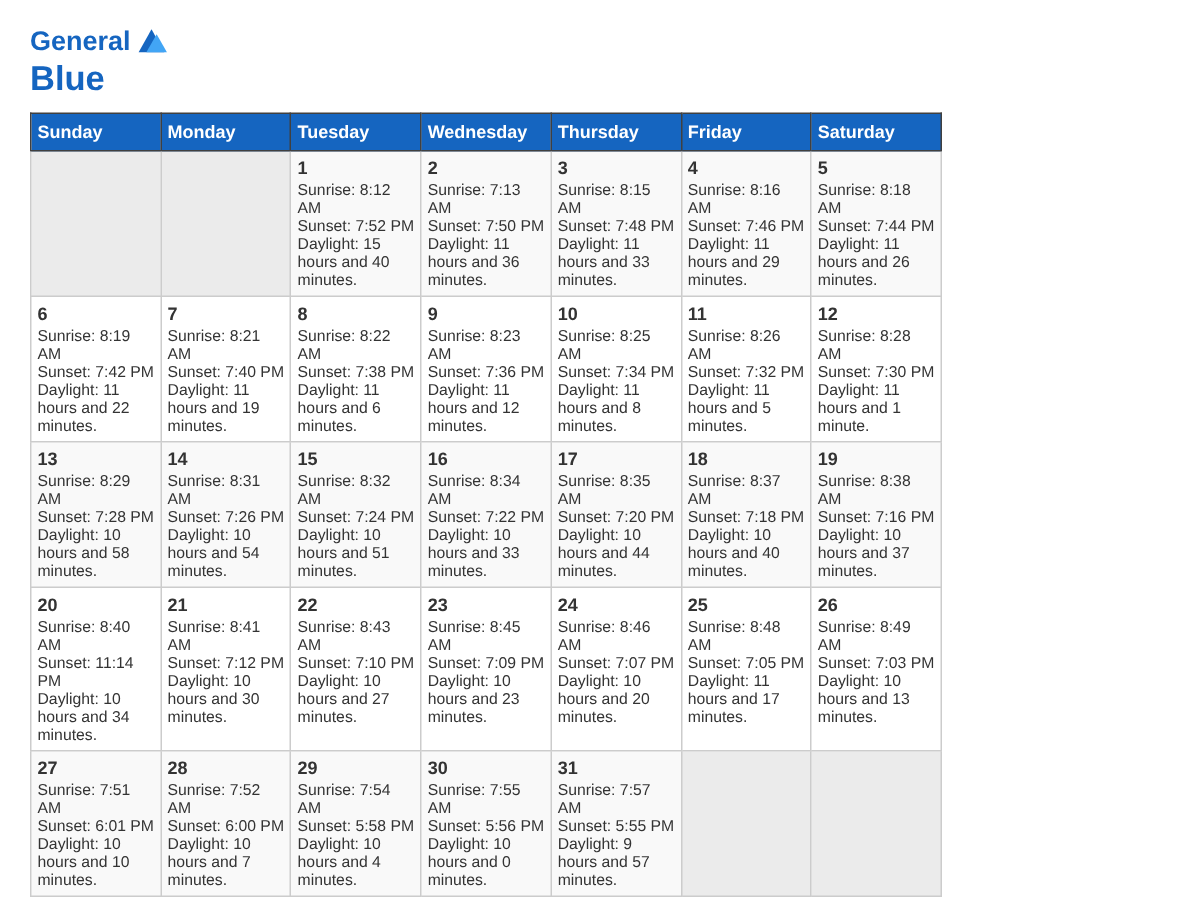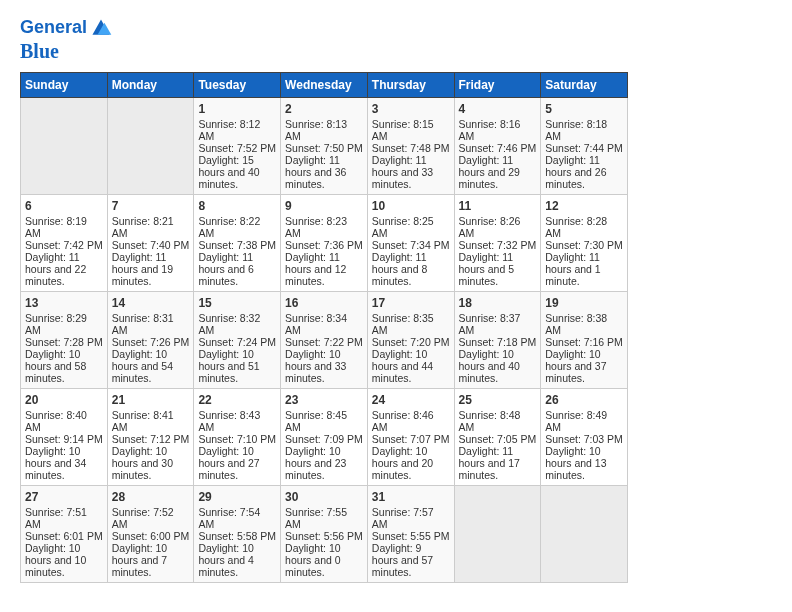--- a/index.html
+++ b/index.html
@@ -102,21 +102,21 @@
         <div style="display:flex;align-items:center;">
           <span class="logo-text">
             <span>General</span>
           </span>
           <svg class="logo-icon" viewBox="0 0 28 28" xmlns="http://www.w3.org/2000/svg">
             <polygon points="4,22 14,4 24,22" fill="#1565c0"></polygon>
             <polygon points="14,22 22,8 30,22" fill="#42a5f5" transform="translate(-4,0)"></polygon>
           </svg>
         </div>
         <div style="display:flex;align-items:center;">
-          <span class="logo-text" style="color:#1565c0;font-size:20px;font-family:Liberation Serif, serif;">Blue</span>
+          <span class="logo-text" style="color:#1565c0;font-size:23px;">Blue</span>
         </div>
       </div>
     </div>
     <div class="title-area">
       <div class="month-title"></div>
       <div class="location"></div>
     </div>
   </div>
 
   <table>
@@ -129,21 +129,21 @@
           <th>Thursday</th>
           <th>Friday</th>
           <th>Saturday</th>
         </tr>
     </thead>
     <tbody id="calendar-body">
     <tr>
           <td class="empty-cell"></td>
           <td class="empty-cell"></td>
           <td><span class="day-num">1</span><span>Sunrise: 8:12 AM</span><br><span>Sunset: 7:52 PM</span><br><span>Daylight: 15 hours and 40 minutes.</span></td>
-          <td><span class="day-num">2</span><span>Sunrise: 8:13 AM</span><br><span>Sunset: 7:50 PM</span><br><span>Daylight: 11 hours and 36 minutes.</span></td>
+          <td><span class="day-num">2</span><span>Sunrise: 7:13 AM</span><br><span>Sunset: 7:50 PM</span><br><span>Daylight: 11 hours and 36 minutes.</span></td>
           <td><span class="day-num">3</span><span>Sunrise: 8:15 AM</span><br><span>Sunset: 7:48 PM</span><br><span>Daylight: 11 hours and 33 minutes.</span></td>
           <td><span class="day-num">4</span><span>Sunrise: 8:16 AM</span><br><span>Sunset: 7:46 PM</span><br><span>Daylight: 11 hours and 29 minutes.</span></td>
           <td><span class="day-num">5</span><span>Sunrise: 8:18 AM</span><br><span>Sunset: 7:44 PM</span><br><span>Daylight: 11 hours and 26 minutes.</span></td>
         </tr>
         <tr>
           <td><span class="day-num">6</span><span>Sunrise: 8:19 AM</span><br><span>Sunset: 7:42 PM</span><br><span>Daylight: 11 hours and 22 minutes.</span></td>
           <td><span class="day-num">7</span><span>Sunrise: 8:21 AM</span><br><span>Sunset: 7:40 PM</span><br><span>Daylight: 11 hours and 19 minutes.</span></td>
           <td><span class="day-num">8</span><span>Sunrise: 8:22 AM</span><br><span>Sunset: 7:38 PM</span><br><span>Daylight: 11 hours and 6 minutes.</span></td>
           <td><span class="day-num">9</span><span>Sunrise: 8:23 AM</span><br><span>Sunset: 7:36 PM</span><br><span>Daylight: 11 hours and 12 minutes.</span></td>
           <td><span class="day-num">10</span><span>Sunrise: 8:25 AM</span><br><span>Sunset: 7:34 PM</span><br><span>Daylight: 11 hours and 8 minutes.</span></td>
@@ -153,21 +153,21 @@
         <tr>
           <td><span class="day-num">13</span><span>Sunrise: 8:29 AM</span><br><span>Sunset: 7:28 PM</span><br><span>Daylight: 10 hours and 58 minutes.</span></td>
           <td><span class="day-num">14</span><span>Sunrise: 8:31 AM</span><br><span>Sunset: 7:26 PM</span><br><span>Daylight: 10 hours and 54 minutes.</span></td>
           <td><span class="day-num">15</span><span>Sunrise: 8:32 AM</span><br><span>Sunset: 7:24 PM</span><br><span>Daylight: 10 hours and 51 minutes.</span></td>
           <td><span class="day-num">16</span><span>Sunrise: 8:34 AM</span><br><span>Sunset: 7:22 PM</span><br><span>Daylight: 10 hours and 33 minutes.</span></td>
           <td><span class="day-num">17</span><span>Sunrise: 8:35 AM</span><br><span>Sunset: 7:20 PM</span><br><span>Daylight: 10 hours and 44 minutes.</span></td>
           <td><span class="day-num">18</span><span>Sunrise: 8:37 AM</span><br><span>Sunset: 7:18 PM</span><br><span>Daylight: 10 hours and 40 minutes.</span></td>
           <td><span class="day-num">19</span><span>Sunrise: 8:38 AM</span><br><span>Sunset: 7:16 PM</span><br><span>Daylight: 10 hours and 37 minutes.</span></td>
         </tr>
         <tr>
-          <td><span class="day-num">20</span><span>Sunrise: 8:40 AM</span><br><span>Sunset: 9:14 PM</span><br><span>Daylight: 10 hours and 34 minutes.</span></td>
+          <td><span class="day-num">20</span><span>Sunrise: 8:40 AM</span><br><span>Sunset: 11:14 PM</span><br><span>Daylight: 10 hours and 34 minutes.</span></td>
           <td><span class="day-num">21</span><span>Sunrise: 8:41 AM</span><br><span>Sunset: 7:12 PM</span><br><span>Daylight: 10 hours and 30 minutes.</span></td>
           <td><span class="day-num">22</span><span>Sunrise: 8:43 AM</span><br><span>Sunset: 7:10 PM</span><br><span>Daylight: 10 hours and 27 minutes.</span></td>
           <td><span class="day-num">23</span><span>Sunrise: 8:45 AM</span><br><span>Sunset: 7:09 PM</span><br><span>Daylight: 10 hours and 23 minutes.</span></td>
           <td><span class="day-num">24</span><span>Sunrise: 8:46 AM</span><br><span>Sunset: 7:07 PM</span><br><span>Daylight: 10 hours and 20 minutes.</span></td>
           <td><span class="day-num">25</span><span>Sunrise: 8:48 AM</span><br><span>Sunset: 7:05 PM</span><br><span>Daylight: 11 hours and 17 minutes.</span></td>
           <td><span class="day-num">26</span><span>Sunrise: 8:49 AM</span><br><span>Sunset: 7:03 PM</span><br><span>Daylight: 10 hours and 13 minutes.</span></td>
         </tr>
         <tr>
           <td><span class="day-num">27</span><span>Sunrise: 7:51 AM</span><br><span>Sunset: 6:01 PM</span><br><span>Daylight: 10 hours and 10 minutes.</span></td>
           <td><span class="day-num">28</span><span>Sunrise: 7:52 AM</span><br><span>Sunset: 6:00 PM</span><br><span>Daylight: 10 hours and 7 minutes.</span></td>

